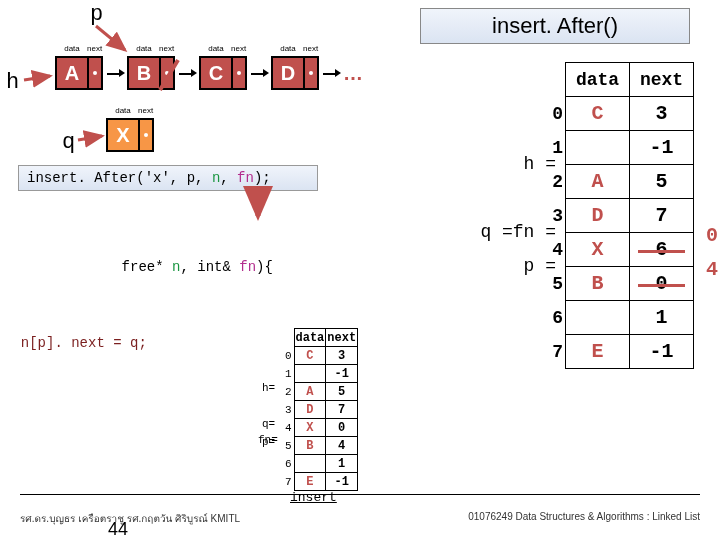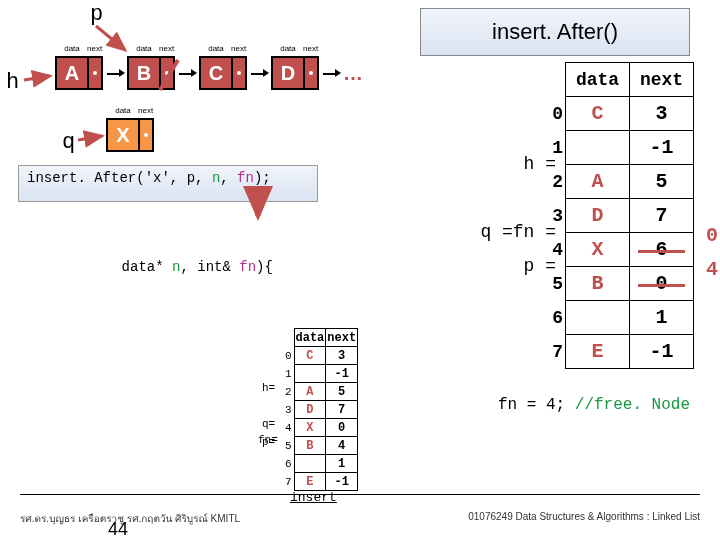--- a/index.html
+++ b/index.html
@@ -10,21 +10,21 @@
     font-family: Arial, sans-serif;
     background: #fff;
     position: relative;
     overflow: hidden;
   }
   .title-box {
     position: absolute;
     top: 8px;
     right: 30px;
     width: 270px;
-    height: 48px;
+    height: 36px;
     border: 1px solid #888;
     background: linear-gradient(#f0f4fb, #dbe4f2);
     display: flex;
     align-items: center;
     justify-content: center;
     font-size: 22px;
   }
   .p-label { position: absolute; top: 2px; left: 90px; font-size: 22px; font-family: "Courier New", monospace; }
   .h-label { position: absolute; top: 70px; left: 6px; font-size: 22px; font-family: "Courier New", monospace; }
   .q-label { position: absolute; top: 130px; left: 62px; font-size: 22px; font-family: "Courier New", monospace; }
@@ -50,21 +50,21 @@
 
   .x-node { position:absolute; top:118px; left:106px; }
   .x-node .node-box { background:#f79646; }
   .x-node .node-box .right { background:#f79646; }
 
   .call-box {
     position: absolute;
     top: 165px;
     left: 18px;
     width: 300px;
-    height: 37px;
+    height: 26px;
     border: 1px solid #999;
     background: linear-gradient(#f0f4fb, #dbe4f2);
     font-family: "Courier New", monospace;
     font-size: 14px;
     padding: 4px 8px;
     white-space: pre;
   }
   .call-box .kw-n { color:#1a9641; }
   .call-box .kw-fn { color:#b22d8d; }
 
@@ -204,21 +204,22 @@
         <span>next</span>
       </div>
     <div class="left">X</div>
       <div class="right"></div>
   </div>
 </div>
 
 <div class="call-box"><span>insert. After</span>(<span>'x'</span>, <span>p</span>, <span class="kw-n">n</span>, <span class="kw-fn">fn</span>);</div>
 
 <div class="code-block">
-  <span class="row"><span>              data* </span><span class="kw-green">n</span><span>, </span><span>int&amp; </span><span class="kw-pink">fn</span><span>){</span></span>
+  <span class="row"><span>              free* </span><span class="kw-green">n</span><span>, </span><span>int&amp; </span><span class="kw-pink">fn</span><span>){</span></span>
+  <span class="row kw-darkred">  n[p]. next = q;</span>
   
 </div>
 
 <div class="side-label" style="top:154px; right:164px; width:60px;">h =</div>
 <div class="side-label" style="top:222px; right:164px; width:80px;">q =fn =</div>
 <div class="side-label" style="top:256px; right:164px; width:60px;">p =</div>
 
 <table class="big-table">
   <tbody>
       <tr>
@@ -326,21 +327,20 @@
       <tr>
         <td class="idx2">7</td>
         <td class="letter2">E</td>
         <td class="num2">-1</td>
       </tr>
     </tbody>
 </table>
 <div class="results-label">insert</div>
 
 <div class="notes">
-  <div class="l2"><span>fn = 4; </span><span class="comment">//free. Node</span></div>
 </div>
 
 <div class="footer">
   <span>รศ.ดร.บุญธร    เครือตราชู    รศ.กฤตวัน   ศิริบูรณ์           KMITL</span>
   <span class="right">01076249 Data Structures &amp; Algorithms  : Linked List</span>
 </div>
 <div class="page-num">44</div>
 
 <svg class="svg-overlay" width="720" height="540">
   <defs>

